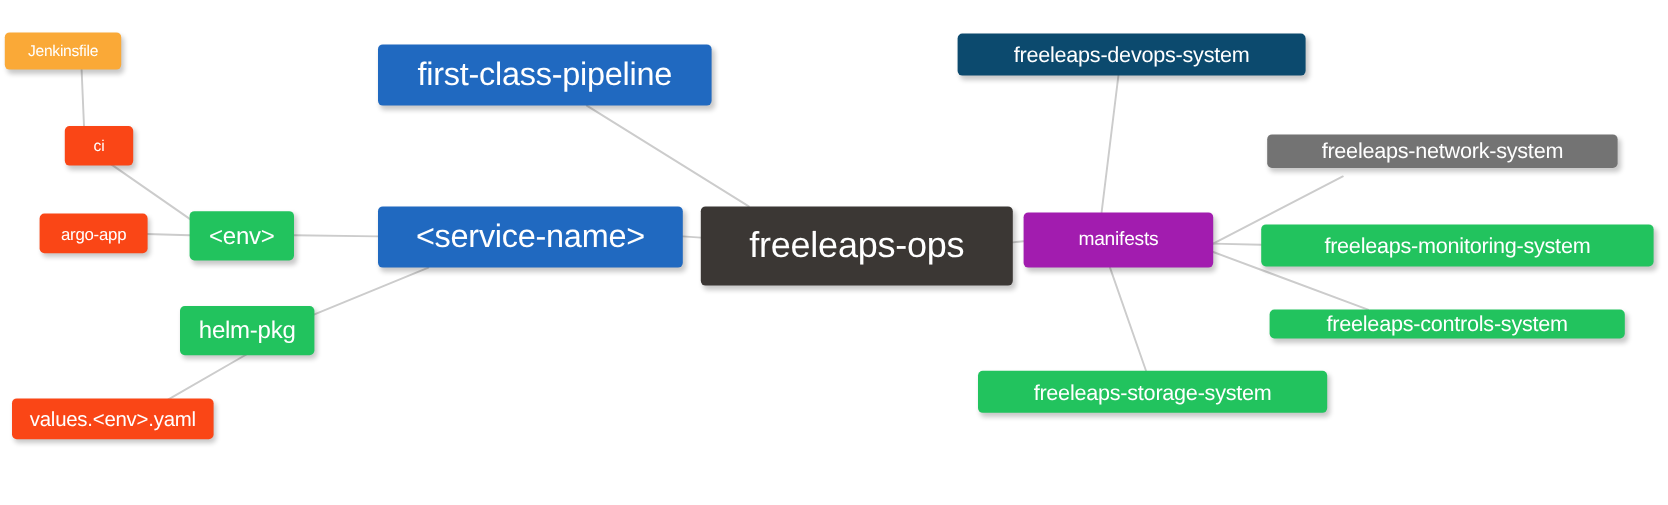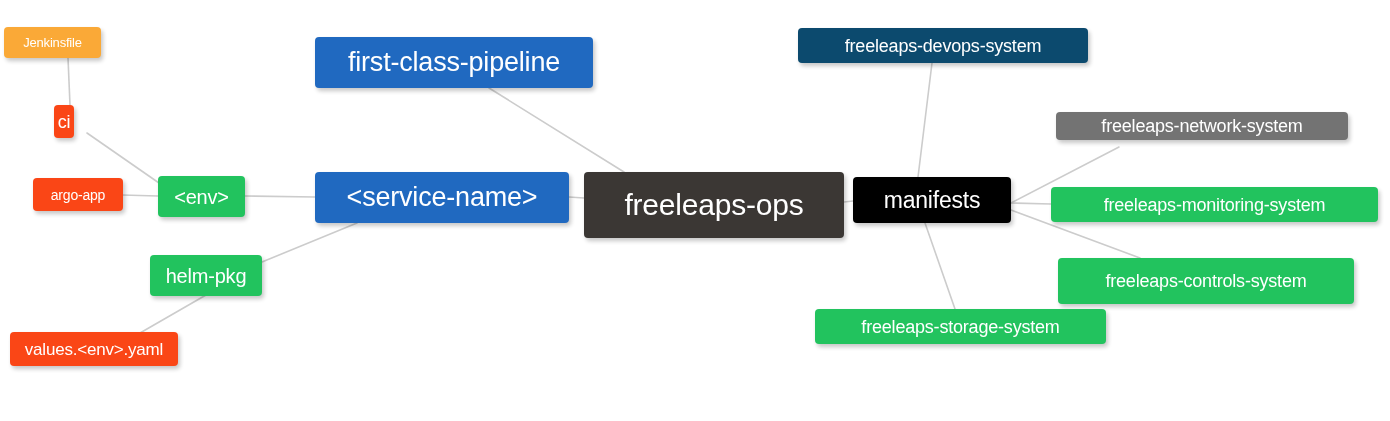--- a/index.html
+++ b/index.html
@@ -58,28 +58,28 @@
       <line x1="569" y1="197" x2="584" y2="198" stroke="#cccccc" stroke-width="1.6" stroke-linecap="round"></line>
       <line x1="844" y1="202" x2="853" y2="201" stroke="#cccccc" stroke-width="1.6" stroke-linecap="round"></line>
       <line x1="918" y1="177" x2="932" y2="63" stroke="#cccccc" stroke-width="1.6" stroke-linecap="round"></line>
       <line x1="1011" y1="203" x2="1119" y2="147" stroke="#cccccc" stroke-width="1.6" stroke-linecap="round"></line>
       <line x1="1011" y1="203" x2="1051" y2="204" stroke="#cccccc" stroke-width="1.6" stroke-linecap="round"></line>
       <line x1="1011" y1="210" x2="1140" y2="258" stroke="#cccccc" stroke-width="1.6" stroke-linecap="round"></line>
       <line x1="925" y1="223" x2="955" y2="309" stroke="#cccccc" stroke-width="1.6" stroke-linecap="round"></line>
     </svg>
   <div id="node-layer">
       <div class="node" style="left: 4px; top: 27px; width: 97px; height: 31px; background: rgb(250, 169, 55); font-size: 13px;">Jenkinsfile</div>
-      <div class="node" style="left: 54px; top: 105px; width: 20px; height: 33px; background: rgb(250, 70, 22); font-size: 18px;">ci</div>
+      <div class="node" style="left: 54px; top: 105px; width: 57px; height: 33px; background: rgb(250, 70, 22); font-size: 13px;">ci</div>
       <div class="node" style="left: 33px; top: 178px; width: 90px; height: 33px; background: rgb(250, 70, 22); font-size: 14px;">argo-app</div>
       <div class="node" style="left: 158px; top: 176px; width: 87px; height: 41px; background: rgb(34, 195, 94); font-size: 20px;">&lt;env&gt;</div>
       <div class="node" style="left: 150px; top: 255px; width: 112px; height: 41px; background: rgb(34, 195, 94); font-size: 20px;">helm-pkg</div>
       <div class="node" style="left: 10px; top: 332px; width: 168px; height: 34px; background: rgb(250, 70, 22); font-size: 17px;">values.&lt;env&gt;.yaml</div>
       <div class="node" style="left: 315px; top: 37px; width: 278px; height: 51px; background: rgb(32, 105, 192); font-size: 27px;">first-class-pipeline</div>
       <div class="node" style="left: 315px; top: 172px; width: 254px; height: 51px; background: rgb(32, 105, 192); font-size: 27px;">&lt;service-name&gt;</div>
       <div class="node" style="left: 584px; top: 172px; width: 260px; height: 66px; background: rgb(59, 55, 52); font-size: 30px;">freeleaps-ops</div>
-      <div class="node" style="left: 853px; top: 177px; width: 158px; height: 46px; background: #000000; font-size: 23px; text-align: center;">manifests</div>
+      <div class="node" style="left: 853px; top: 177px; width: 158px; height: 46px; background: #a21caf; font-size: 16px; text-align: center;">manifests</div>
       <div class="node" style="left: 798px; top: 28px; width: 290px; height: 35px; background: #0c4a6e; font-size: 18px;">freeleaps-devops-system</div>
       <div class="node" style="left: 1056px; top: 112px; width: 292px; height: 28px; background: #737373; font-size: 18px;">freeleaps-network-system</div>
       <div class="node" style="left: 1051px; top: 187px; width: 327px; height: 35px; background: rgb(34, 195, 94); font-size: 18px;">freeleaps-monitoring-system</div>
-      <div class="node" style="left: 1058px; top: 258px; width: 296px; height: 46px; background: rgb(34, 195, 94); font-size: 18px;">freeleaps-controls-system</div>
+      <div class="node" style="left: 1058px; top: 258px; width: 296px; height: 24px; background: rgb(34, 195, 94); font-size: 18px;">freeleaps-controls-system</div>
       <div class="node" style="left: 815px; top: 309px; width: 291px; height: 35px; background: rgb(34, 195, 94); font-size: 18px;">freeleaps-storage-system</div>
     </div>
 </div>
 
 </body></html>

